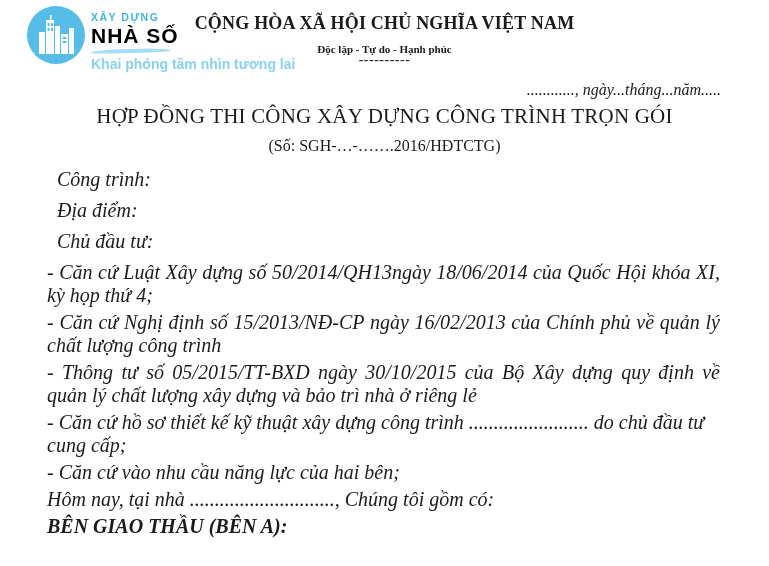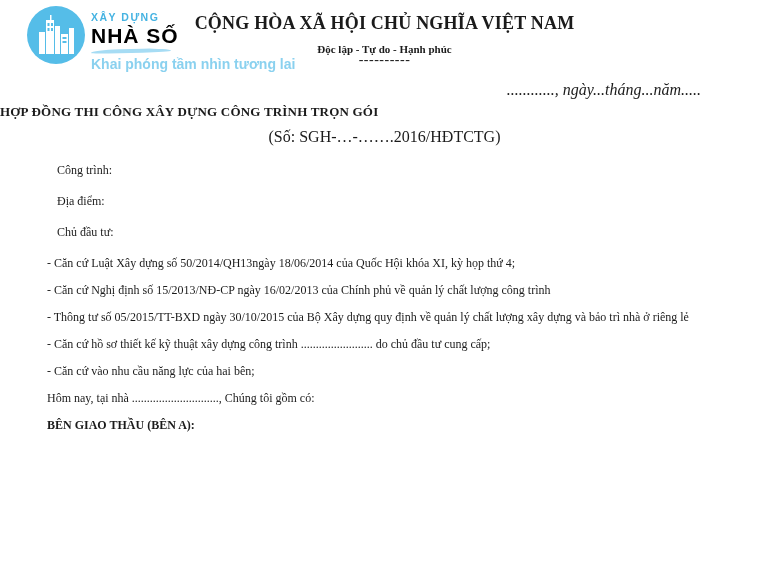--- a/index.html
+++ b/index.html
@@ -42,28 +42,28 @@
   .logo-tagline { font-size: 14px; color: #8ad1ef; font-weight: bold; margin-top: 3px; white-space: nowrap; }
 
   
   .nat-header { text-align: center; padding-top: 13px; }
   .nat-title { font-size: 18px; font-weight: bold; letter-spacing: .2px; }
   .nat-motto { font-size: 11px; font-weight: bold; margin-top: 9px; }
   .nat-divider { font-size: 14px; line-height: 10px; letter-spacing: 0.5px; }
 
   
   .date-line {
-    text-align: right; padding-right: 68px; margin-top: 16px;
+    text-align: right; padding-right: 48px; margin-top: 16px;
     font-style: italic; font-size: 16px;
   }
-  .contract-title { font-size: 13px; font-weight: bold; margin-top: 5px; letter-spacing: .2px; }
+  .contract-title { text-align: center; font-size: 21px; font-weight: normal; margin-top: 5px; letter-spacing: .2px; }
   .contract-number { text-align: center; font-size: 16px; margin-top: 8px; }
 
   
-  .body-text { margin: 13px 49px 0 47px; font-size: 12px; line-height: 23px; text-align: justify; }
+  .body-text { margin: 13px 49px 0 47px; font-size: 20px; line-height: 23px; text-align: justify; font-style: italic; }
   .body-text p { margin: 0 0 4px 0; }
   .body-text p.label-line { margin-bottom: 8px; text-indent: 10px; text-align: left; }
   .body-text p.plain-line { text-align: left; }
   .body-text p.bold-line { font-weight: bold; text-align: left; margin-top: 4px; }
 </style>
 </head>
 <body>
 
 <div class="page">
 

